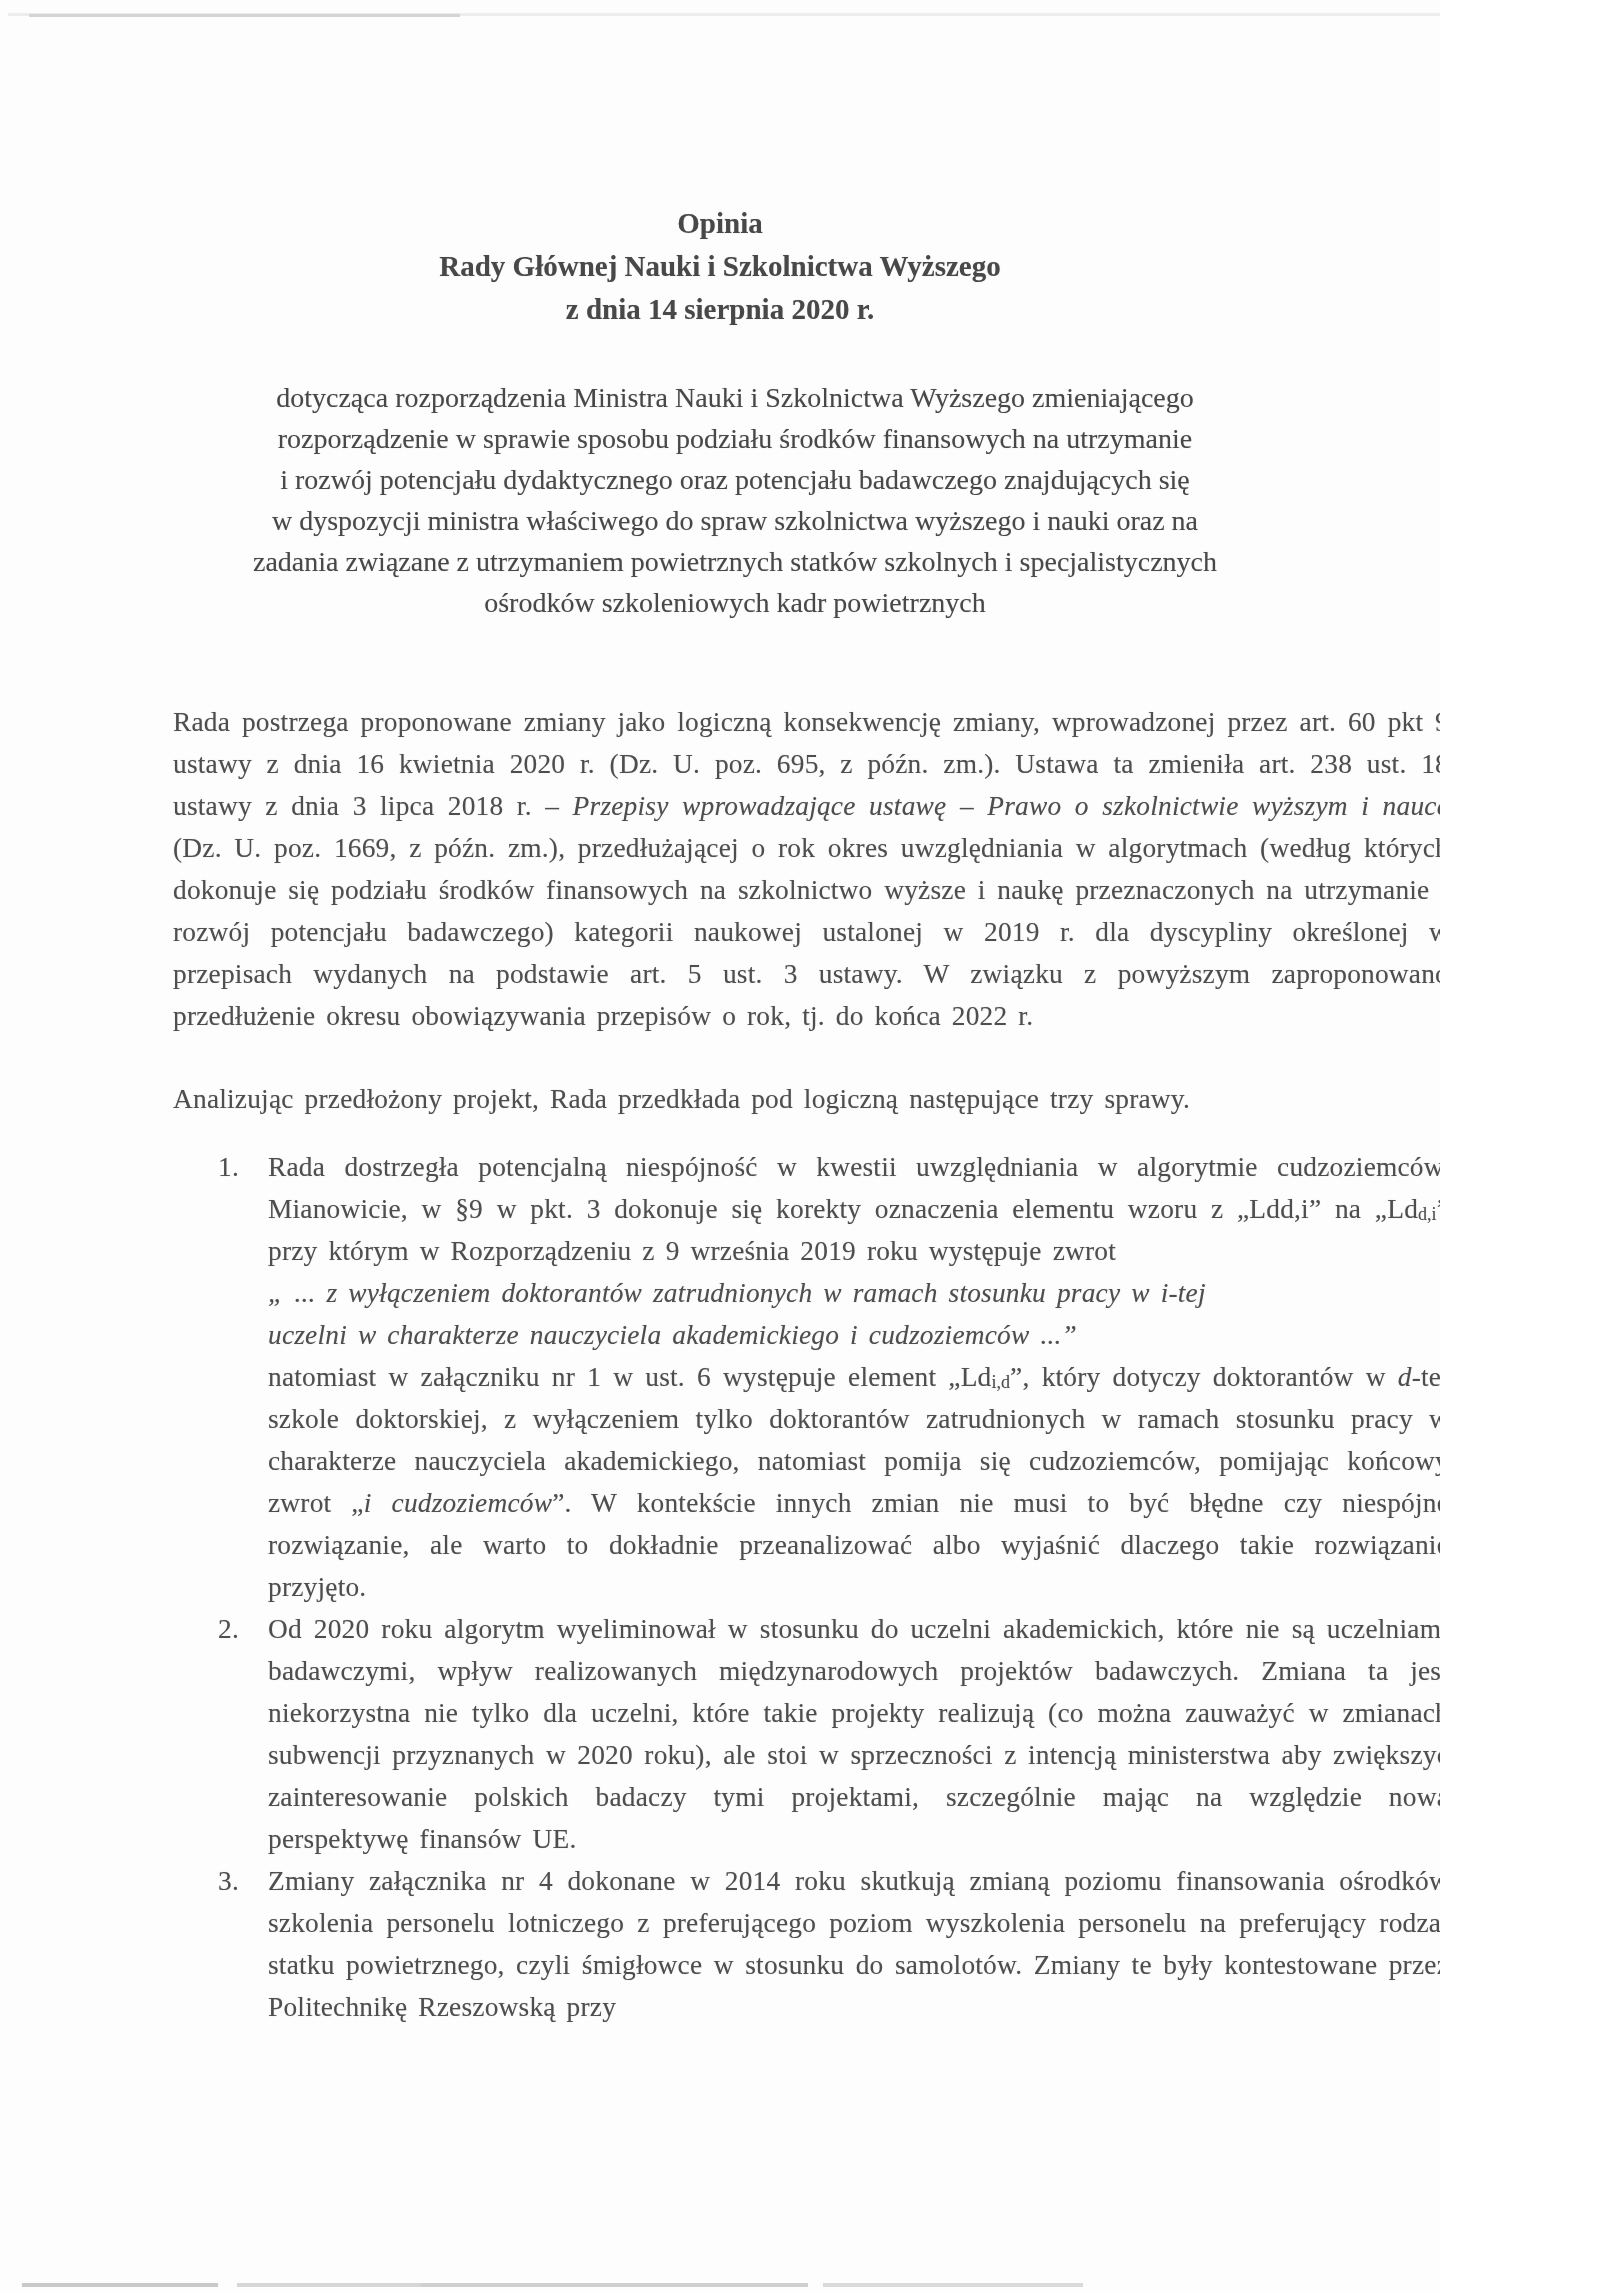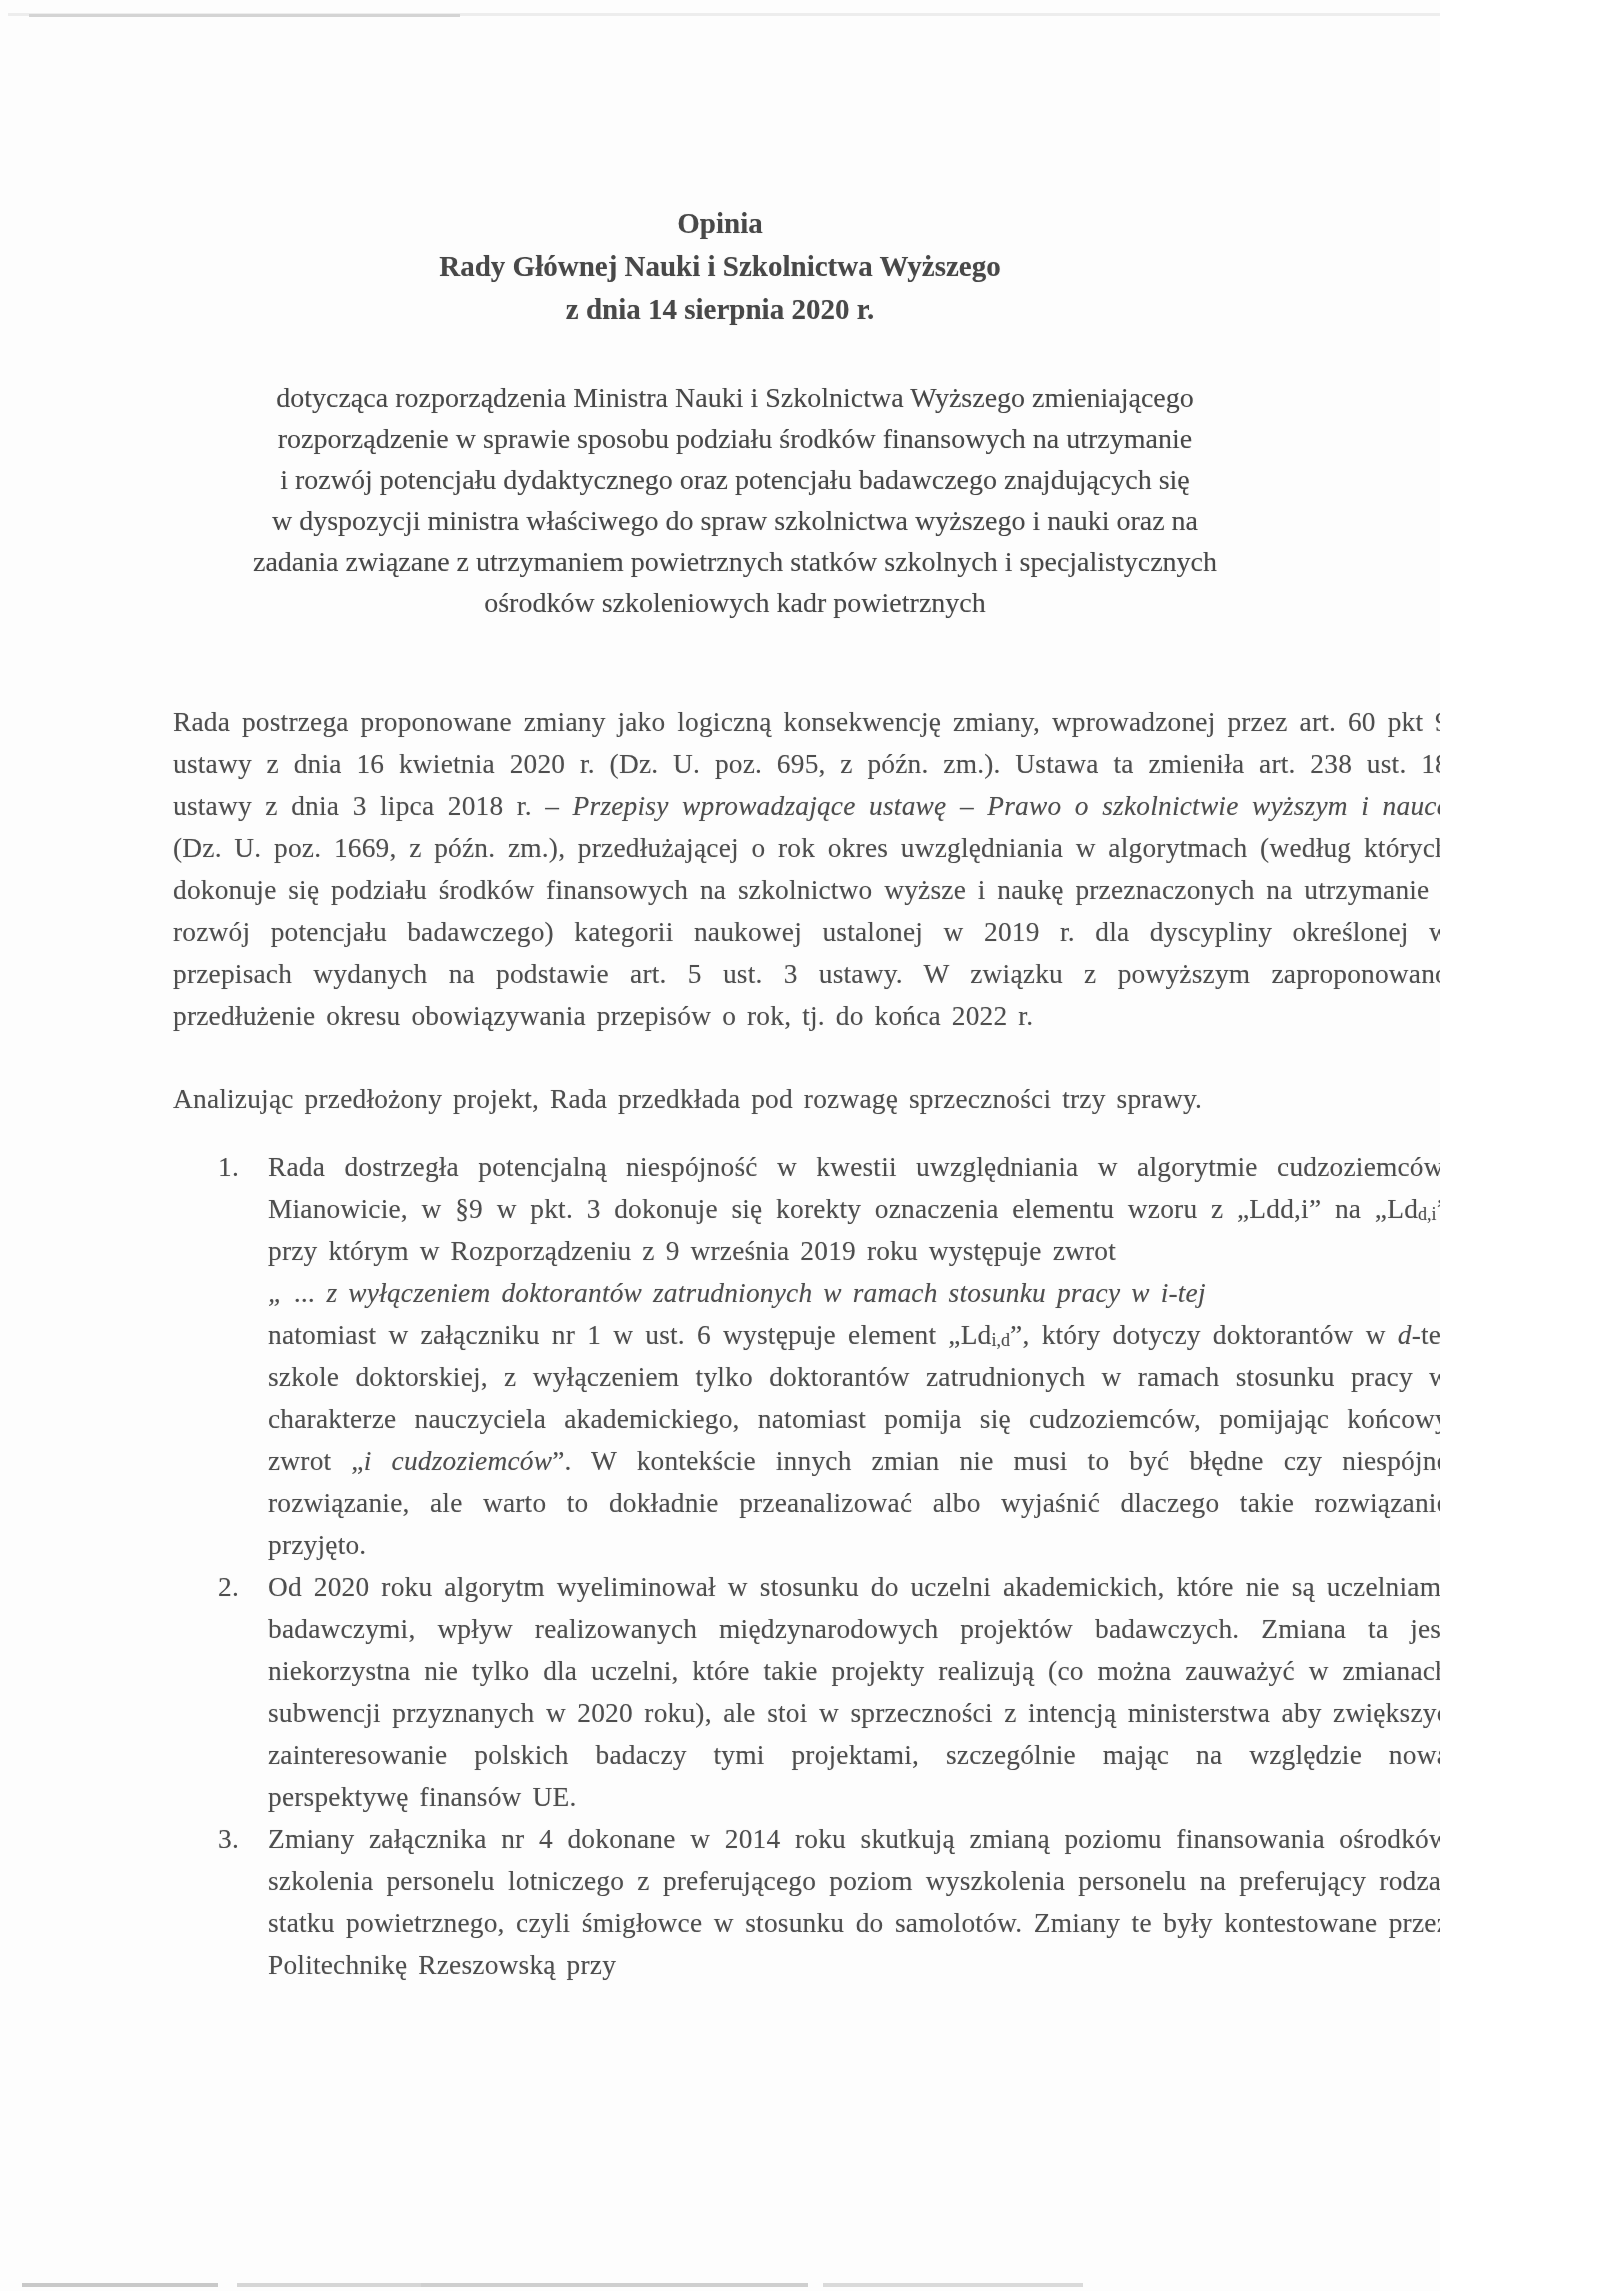--- a/index.html
+++ b/index.html
@@ -77,29 +77,29 @@
 rozporządzenie w sprawie sposobu podziału środków finansowych na utrzymanie
 i rozwój potencjału dydaktycznego oraz potencjału badawczego znajdujących się
 w dyspozycji ministra właściwego do spraw szkolnictwa wyższego i nauki oraz na
 zadania związane z utrzymaniem powietrznych statków szkolnych i specjalistycznych
 ośrodków szkoleniowych kadr powietrznych</div>
 
   <div class="col">
 
     <p class="p-intro just"><span>Rada postrzega proponowane zmiany jako logiczną konsekwencję zmiany, wprowadzonej przez art. 60 pkt 9 ustawy z dnia 16 kwietnia 2020 r. (Dz. U. poz. 695, z późn. zm.). Ustawa ta zmieniła art. 238 ust. 18 ustawy z dnia 3 lipca 2018 r. – </span><span class="it">Przepisy wprowadzające ustawę – Prawo o szkolnictwie wyższym i nauce</span><span> (Dz. U. poz. 1669, z późn. zm.), przedłużającej o rok okres uwzględniania w algorytmach (według których dokonuje się podziału środków finansowych na szkolnictwo wyższe i naukę przeznaczonych na utrzymanie i rozwój potencjału badawczego) kategorii naukowej ustalonej w 2019 r. dla dyscypliny określonej w przepisach wydanych na podstawie art. 5 ust. 3 ustawy. W związku z powyższym zaproponowano przedłużenie okresu obowiązywania przepisów o rok, tj. do końca 2022 r.</span></p>
 
-    <p class="p-lead">Analizując przedłożony projekt, Rada przedkłada pod rozwagę sprzeczności trzy sprawy.</p>
+    <p class="p-lead">Analizując przedłożony projekt, Rada przedkłada pod logiczną następujące trzy sprawy.</p>
 
     <div class="list">
 
       <div class="li">
         <span class="num">1.</span>
         <div class="li-body">
           <div class="just"><span>Rada dostrzegła potencjalną niespójność w kwestii uwzględniania w algorytmie cudzoziemców. Mianowicie, w §9 w pkt. 3 dokonuje się korekty oznaczenia elementu wzoru z „Ldd,i” na „Ld</span><sub>d,i</sub><span>” przy którym w Rozporządzeniu z 9 września 2019 roku występuje zwrot</span></div>
-          <div><span class="it">„ ... z wyłączeniem doktorantów zatrudnionych w ramach stosunku pracy w i-tej</span><br></div>
+          <div><span class="it">„ ... z wyłączeniem doktorantów zatrudnionych w ramach stosunku pracy w i-tej</span><br><span class="it">uczelni w charakterze nauczyciela akademickiego i cudzoziemców ...”</span></div>
           <div class="just"><span>natomiast w załączniku nr 1 w ust. 6 występuje element „Ld</span><sub>i,d</sub><span>”, który dotyczy doktorantów w </span><span class="it">d</span><span>-tej szkole doktorskiej, z wyłączeniem tylko doktorantów zatrudnionych w ramach stosunku pracy w charakterze nauczyciela akademickiego, natomiast pomija się cudzoziemców, pomijając końcowy zwrot „</span><span class="it">i cudzoziemców</span><span>”. W kontekście innych zmian nie musi to być błędne czy niespójne rozwiązanie, ale warto to dokładnie przeanalizować albo wyjaśnić dlaczego takie rozwiązanie przyjęto.</span></div>
         </div>
       </div>
 
       <div class="li">
         <span class="num">2.</span>
         <div class="li-body">
           <div class="just"><span>Od 2020 roku algorytm wyeliminował w stosunku do uczelni akademickich, które nie są uczelniami badawczymi, wpływ realizowanych międzynarodowych projektów badawczych. Zmiana ta jest niekorzystna nie tylko dla uczelni, które takie projekty realizują (co można zauważyć w zmianach subwencji przyznanych w 2020 roku), ale stoi w sprzeczności z intencją ministerstwa aby zwiększyć zainteresowanie polskich badaczy tymi projektami, szczególnie mając na względzie nową perspektywę finansów UE.</span></div>
         </div>
       </div>

